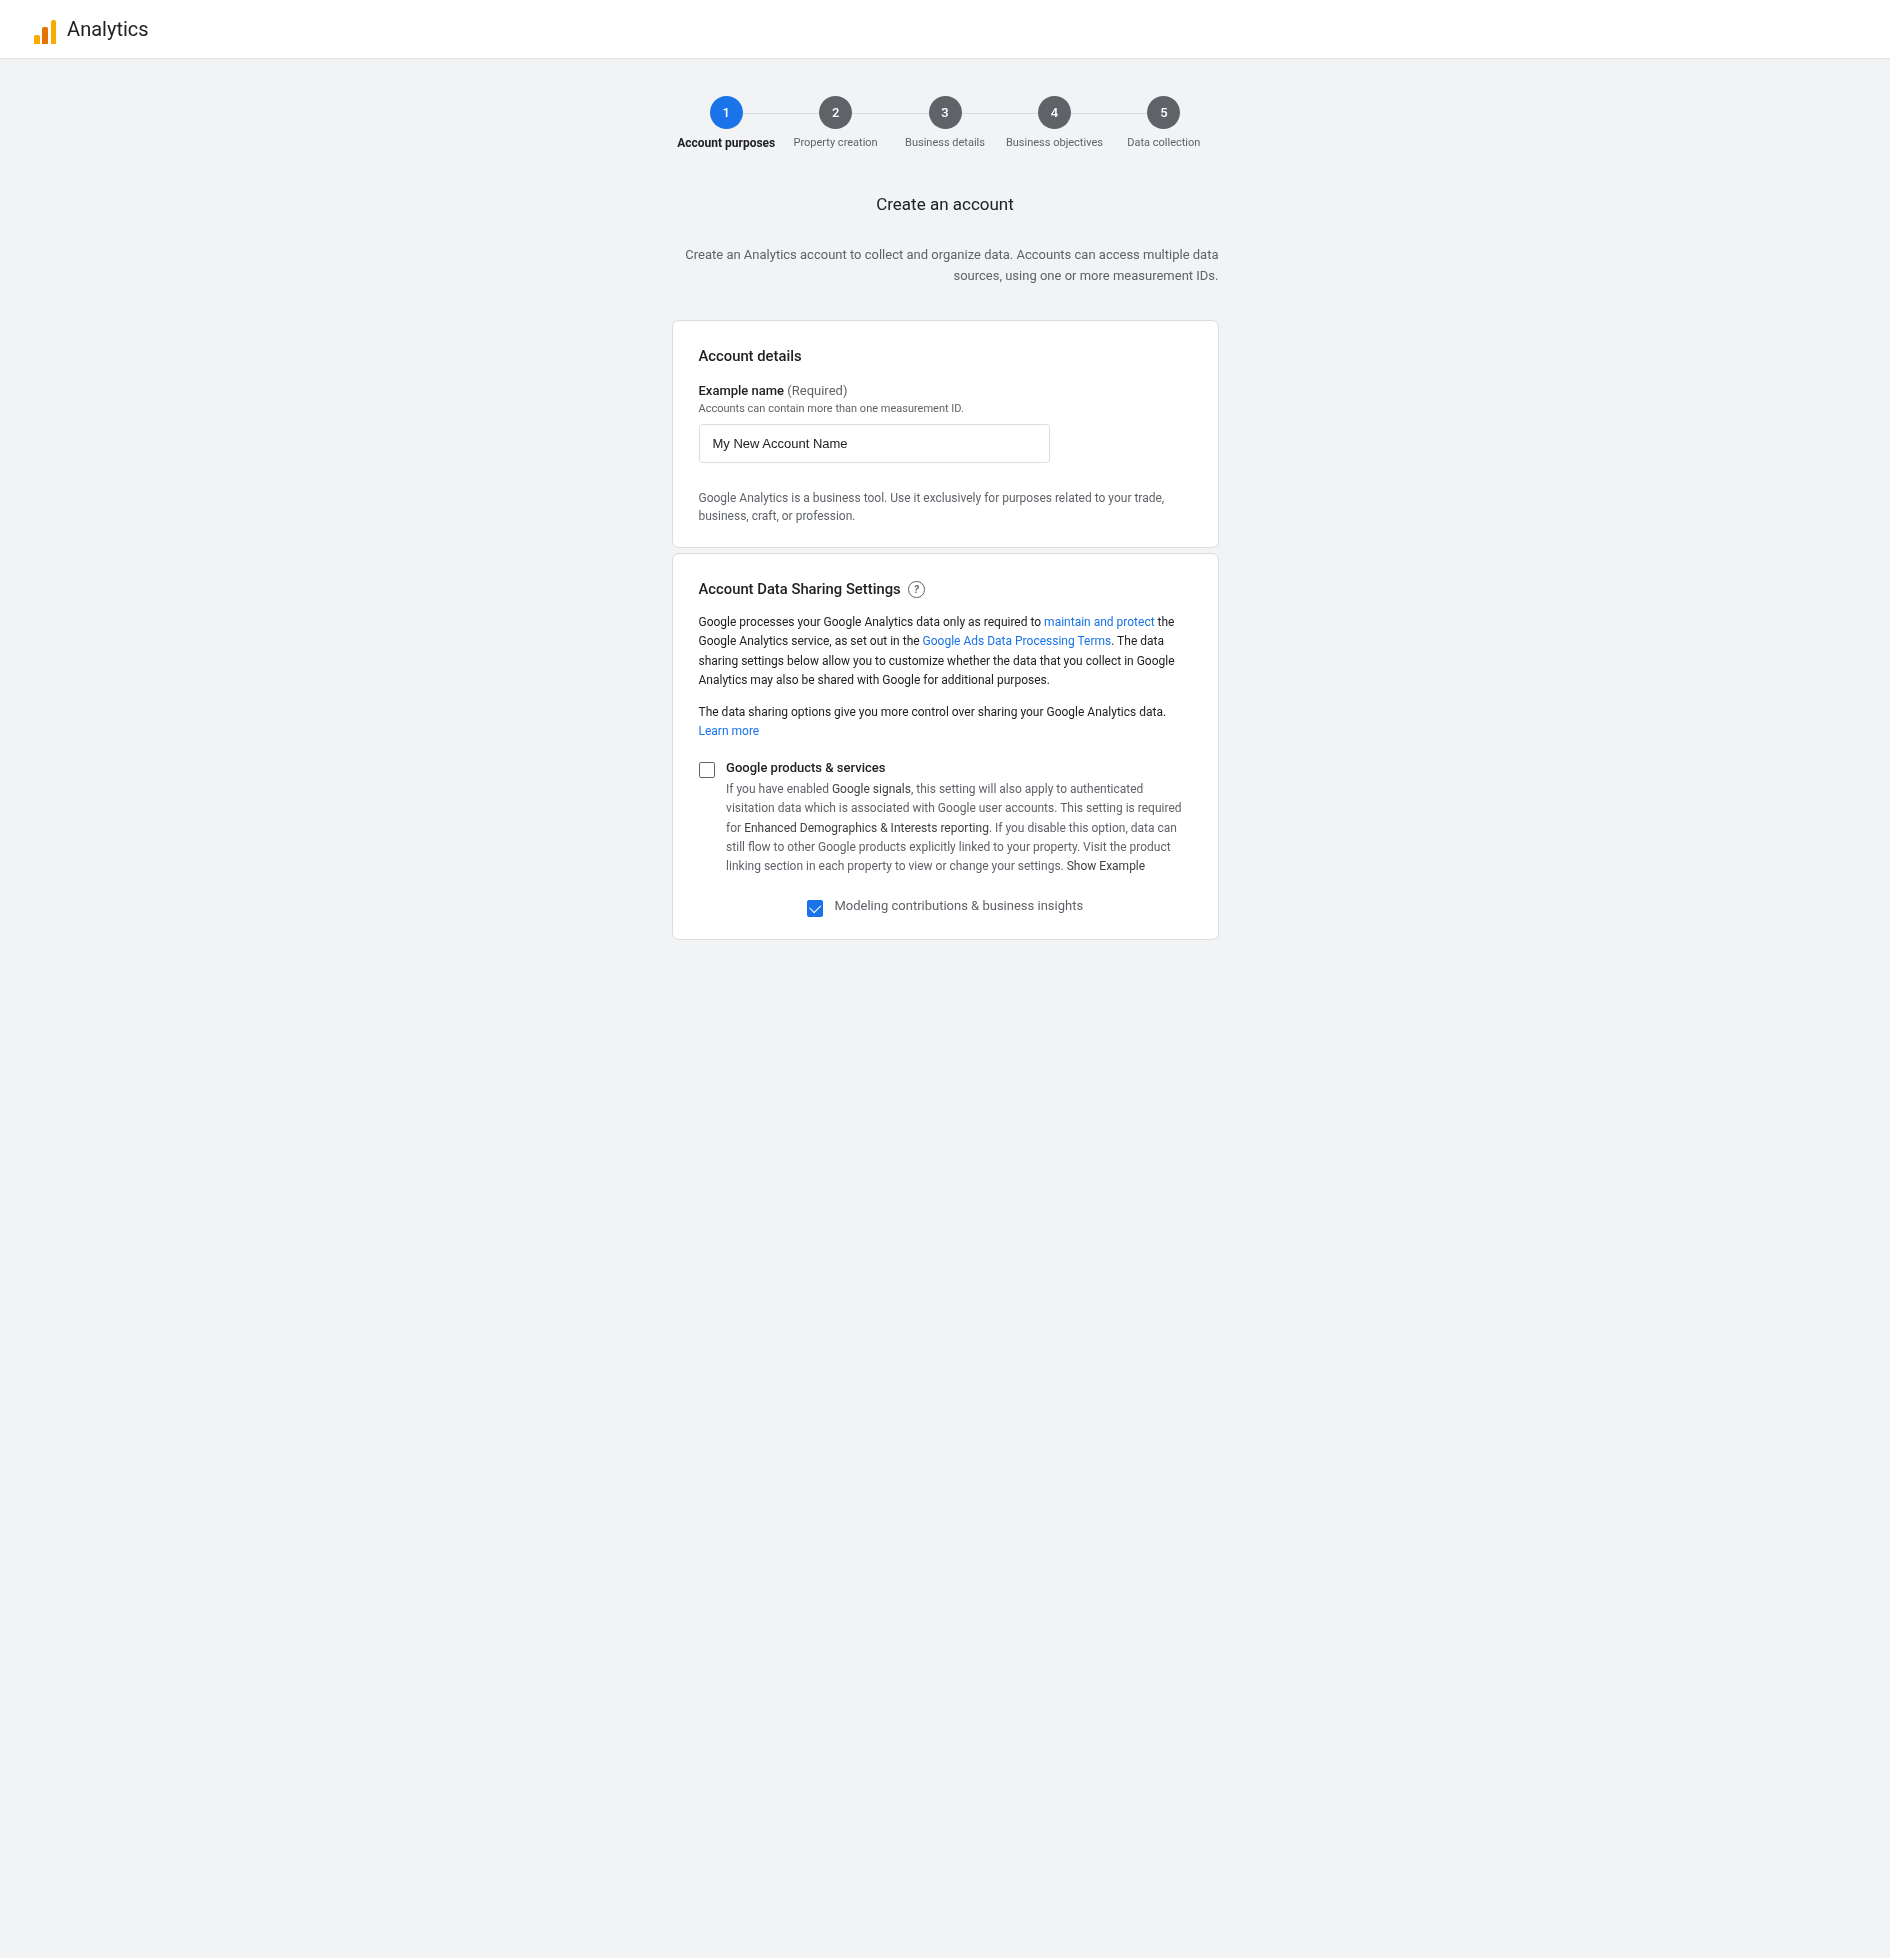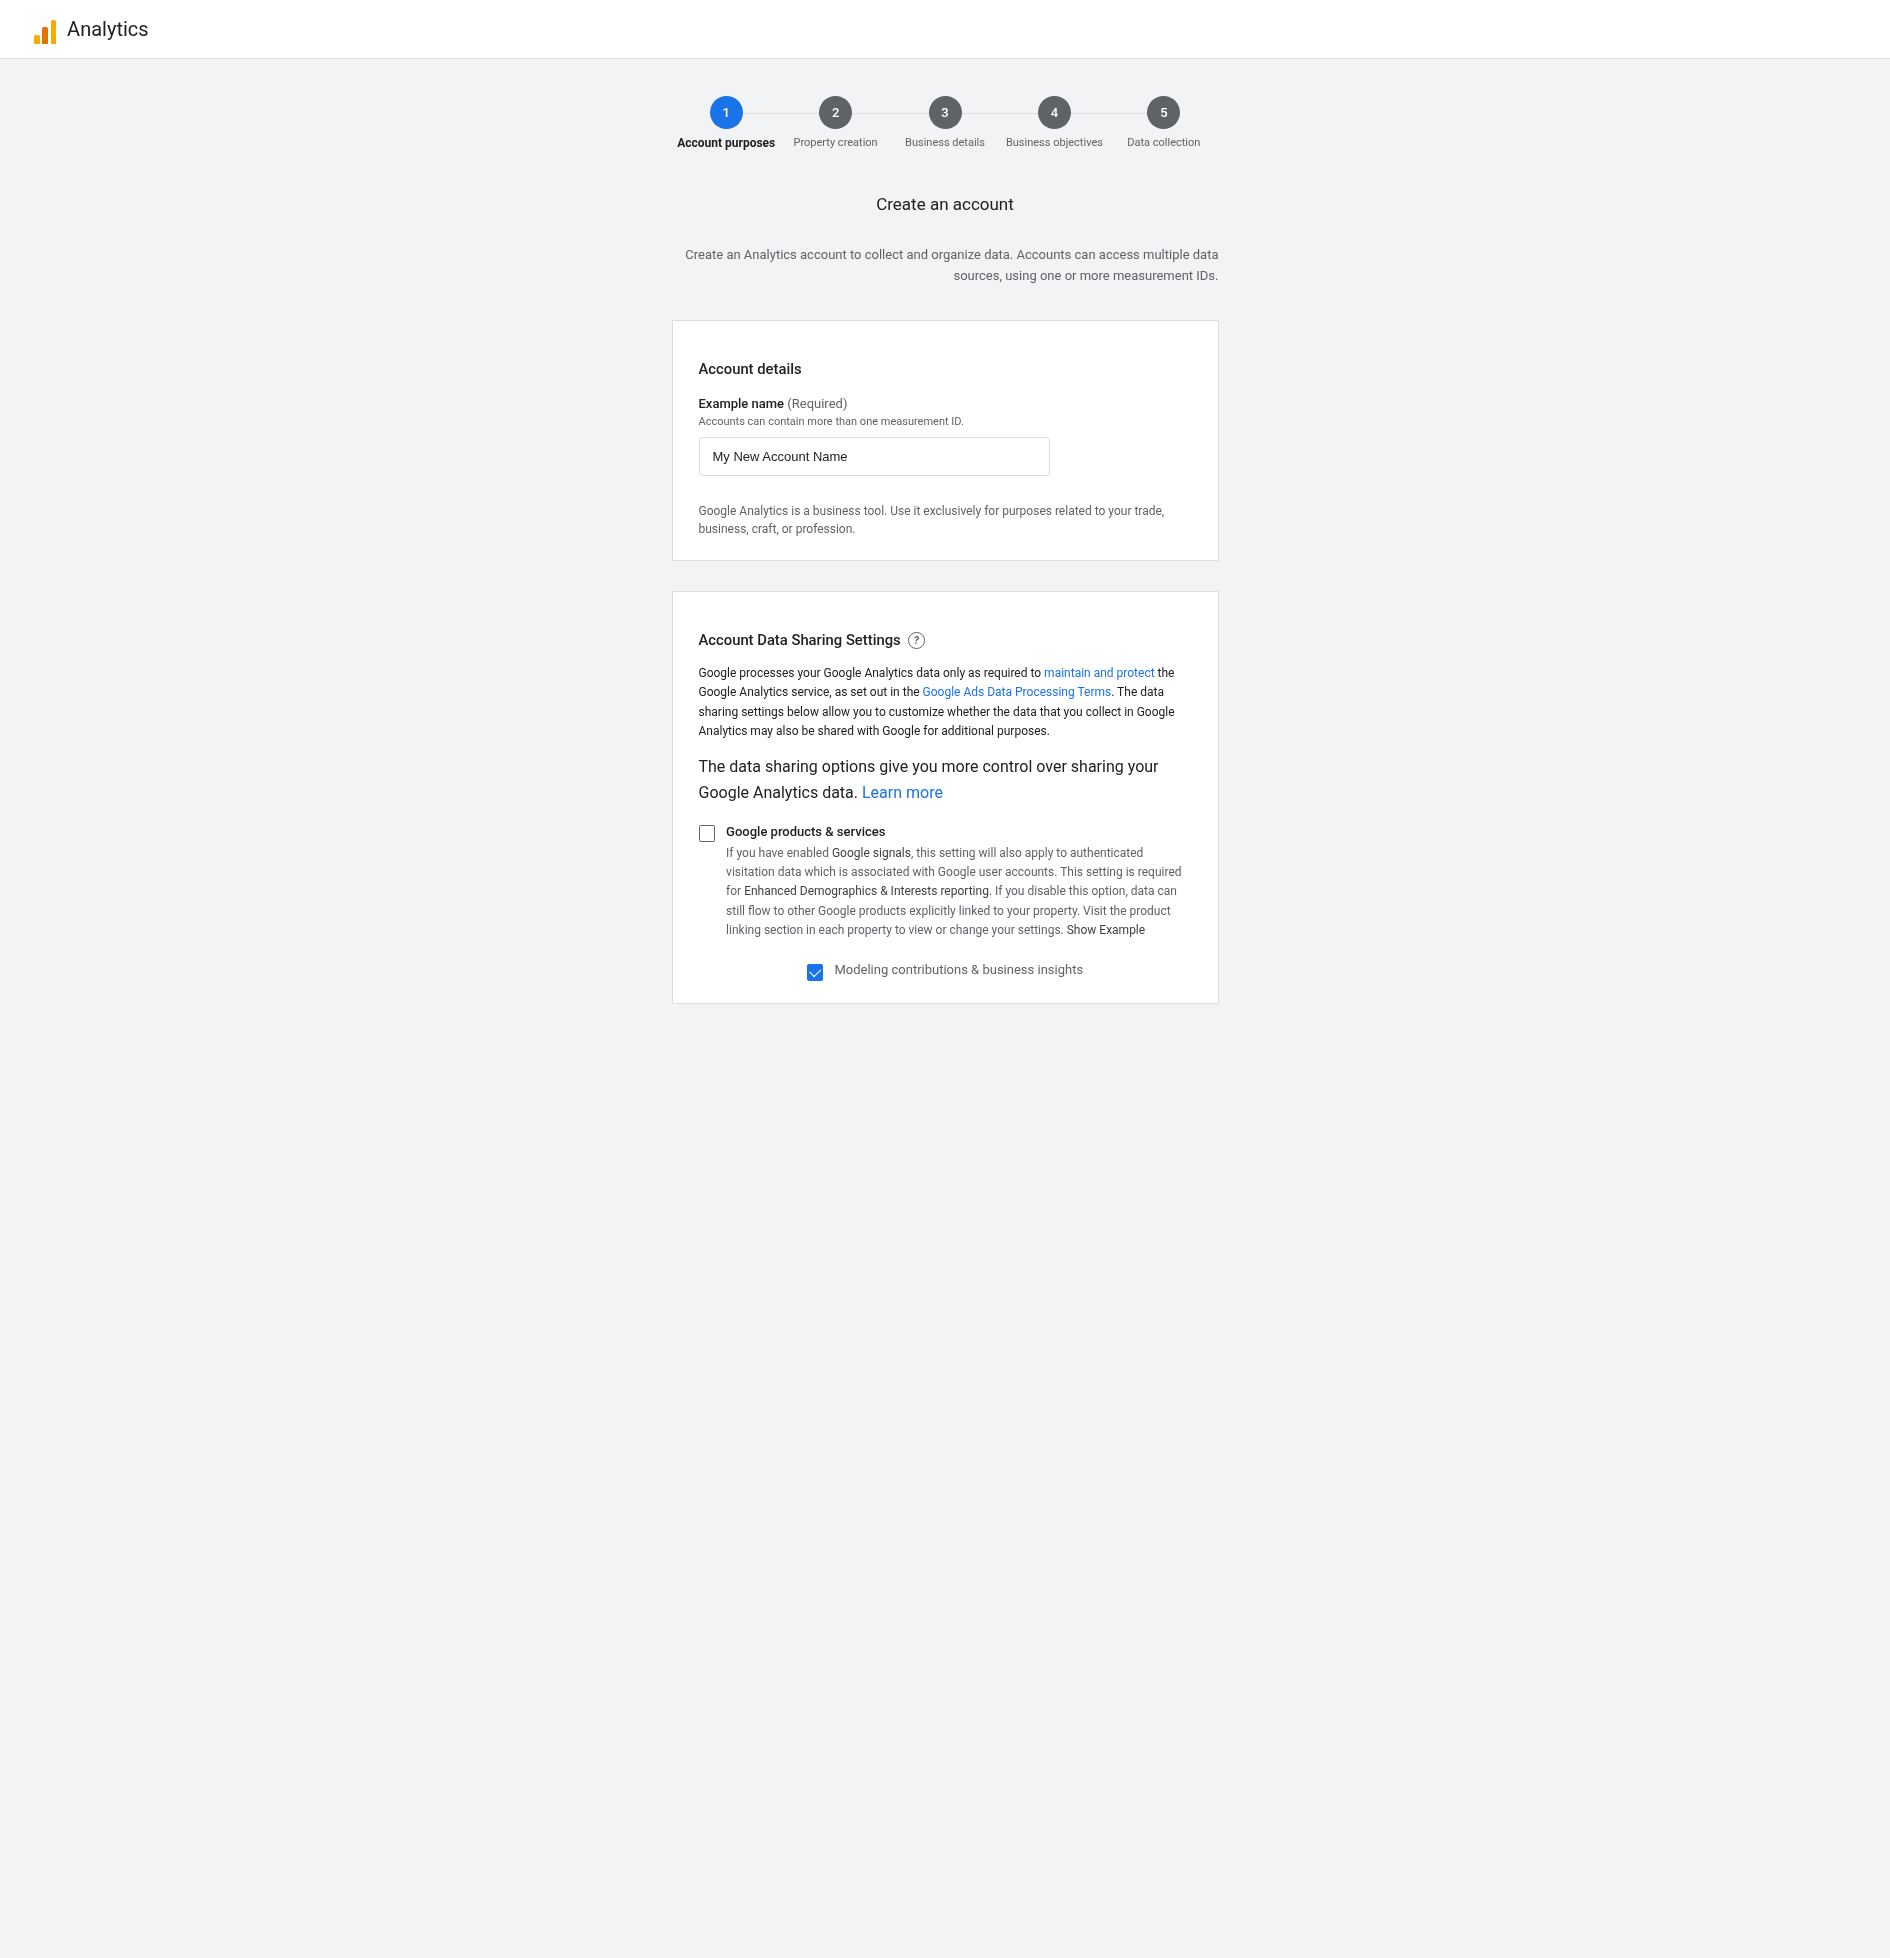--- a/index.html
+++ b/index.html
@@ -104,23 +104,23 @@
       text-align: right;
       font-size: 13px;
       color: #5f6368;
       line-height: 1.6;
       margin-bottom: 33px;
     }
     
     .card {
       background: #fff;
       border: 0.9px solid #dadce0;
-      border-radius: 1px;
-      padding: 39px 26px 22px;
-      margin-bottom: 30px;
+      border-radius: 7px;
+      padding: 26px 26px 22px;
+      margin-bottom: 5px;
     }
     .card-title {
       font-size: 14.8px;
       font-weight: 500;
       color: #202124;
       margin-bottom: 18.5px;
     }
     .field-label {
       font-size: 13px;
       font-weight: 500;
@@ -174,21 +174,21 @@
       font-size: 12px;
       color: #202124;
       line-height: 1.6;
       margin-bottom: 13px;
     }
     a.inline-link {
       color: #1a73e8;
       text-decoration: none;
     }
     .sharing-more {
-      font-size: 16px;
+      font-size: 12px;
       color: #202124;
       line-height: 1.6;
       margin-bottom: 18.5px;
     }
     
     .checkbox-item {
       display: flex;
       align-items: flex-start;
       gap: 11px;
       margin-bottom: 14.8px;

